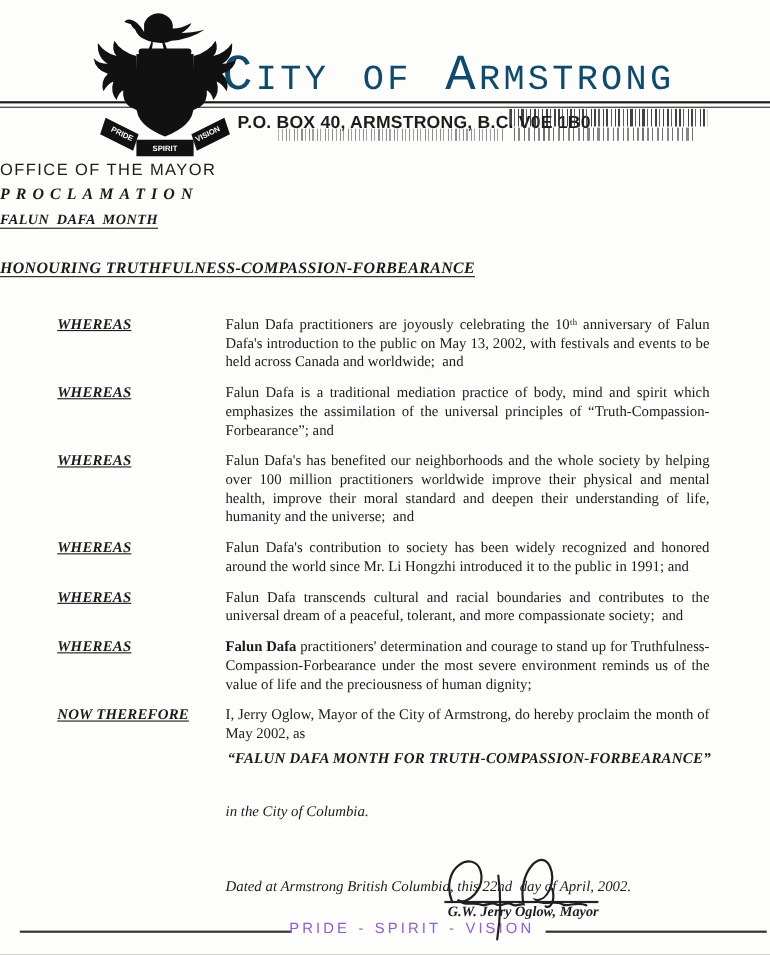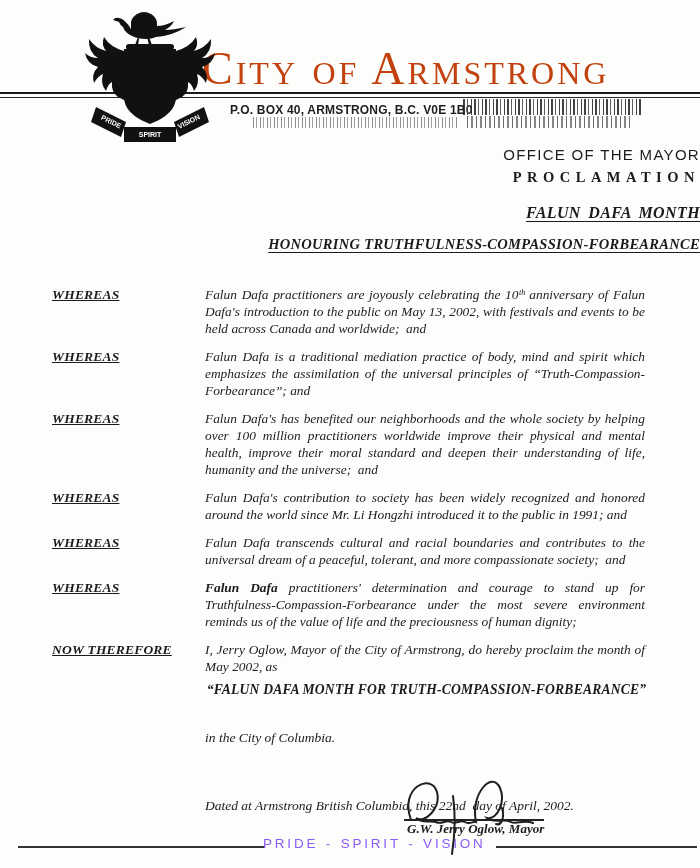--- a/index.html
+++ b/index.html
@@ -11,69 +11,69 @@
     font-family:"Liberation Serif", serif;
     color:#1b1b1b;
     overflow:hidden;
   }
   .abs{position:absolute;}
 
   
   .crest{left:84px;top:5px;width:132px;height:144px;z-index:3;}
   .city-title{
     left:202px;top:44px;width:470px;
-    font-family:Liberation Serif, serif;
+    font-family:Liberation Mono, monospace;
     font-variant:small-caps;
     font-size:46px;line-height:50px;
     letter-spacing:3px;white-space:nowrap;
-    color:#c2410c;z-index:2;
+    color:#0c4a6e;z-index:2;
   }
   .rule-thick{left:0;top:92px;width:700px;height:2px;background:#1c1c1c;z-index:1;}
   .rule-thin{left:0;top:97px;width:700px;height:1px;background:#2a2a2a;z-index:1;}
   .address{
-    left:230px;top:103px;
+    left:216px;top:103px;
     font-family:"Liberation Sans", sans-serif;
-    font-weight:bold;font-size:12px;letter-spacing:.2px;
+    font-weight:bold;font-size:16px;letter-spacing:.2px;
     color:#1d1d1d;white-space:nowrap;
   }
   .smudge{filter:blur(.7px);opacity:.85;}
   .smudge-a{
     left:253px;top:117px;width:205px;height:11px;opacity:.55;
     background:repeating-linear-gradient(90deg,#333 0 1px,transparent 1px 3px,#555 3px 4px,transparent 4px 7px);
   }
   .smudge-b{
     left:463px;top:99px;width:180px;height:16px;
     background:repeating-linear-gradient(90deg,#222 0 2px,transparent 2px 4px,#444 4px 5px,transparent 5px 8px,#222 8px 9px,transparent 9px 11px);
   }
   .smudge-c{
     left:467px;top:116px;width:165px;height:12px;opacity:.7;
     background:repeating-linear-gradient(90deg,#333 0 1px,transparent 1px 4px,#555 4px 6px,transparent 6px 9px);
   }
 
   
-  .centered{left:0;top:0;width:700px;text-align:right;}
+  .centered{left:0;top:0;width:700px;text-align:left;}
   .office-line{top:146px;font-family:"Liberation Sans", sans-serif;font-size:15px;letter-spacing:1.3px;color:#1c1c1c;}
-  .doc-type{top:169px;font-size:14.5px;font-weight:bold;letter-spacing:5.5px;}
-  .doc-title{top:204px;font-size:16px;font-weight:bold;font-style:italic;letter-spacing:.4px;word-spacing:3px;}
+  .doc-type{top:169px;font-size:14.5px;font-weight:bold;font-style:italic;letter-spacing:5.5px;}
+  .doc-title{top:192px;font-size:13px;font-weight:bold;font-style:italic;letter-spacing:.4px;word-spacing:3px;}
   .doc-subtitle{top:236px;font-size:14.5px;font-weight:bold;font-style:italic;letter-spacing:.3px;}
   .underlined{text-decoration:underline;text-underline-offset:3px;text-decoration-thickness:1.4px;}
 
   
   .clauses{left:52px;top:286px;width:593px;}
   .clause-row{
     display:grid;grid-template-columns:153px 440px;
     align-items:start;margin-bottom:11px;
   }
   .clause-label{
     font-weight:bold;font-style:italic;font-size:13.5px;line-height:17px;
     letter-spacing:.2px;
     text-decoration:underline;
   }
   .clause-text{
-    margin:0;font-style:italic;font-size:13.4px;line-height:17px;
+    margin:0;font-size:13.4px;line-height:17px;
     text-align:justify;
   }
   .clause-text b{font-weight:bold;}
 
   .proclaim-line{
     left:205px;top:682px;width:443px;text-align:center;
     font-weight:bold;font-style:italic;font-size:13.6px;letter-spacing:.2px;
   }
   .in-city-line{left:205px;top:730px;font-style:italic;font-size:13.5px;}
   .dated-line{left:205px;top:798px;font-style:italic;font-size:13.5px;}

